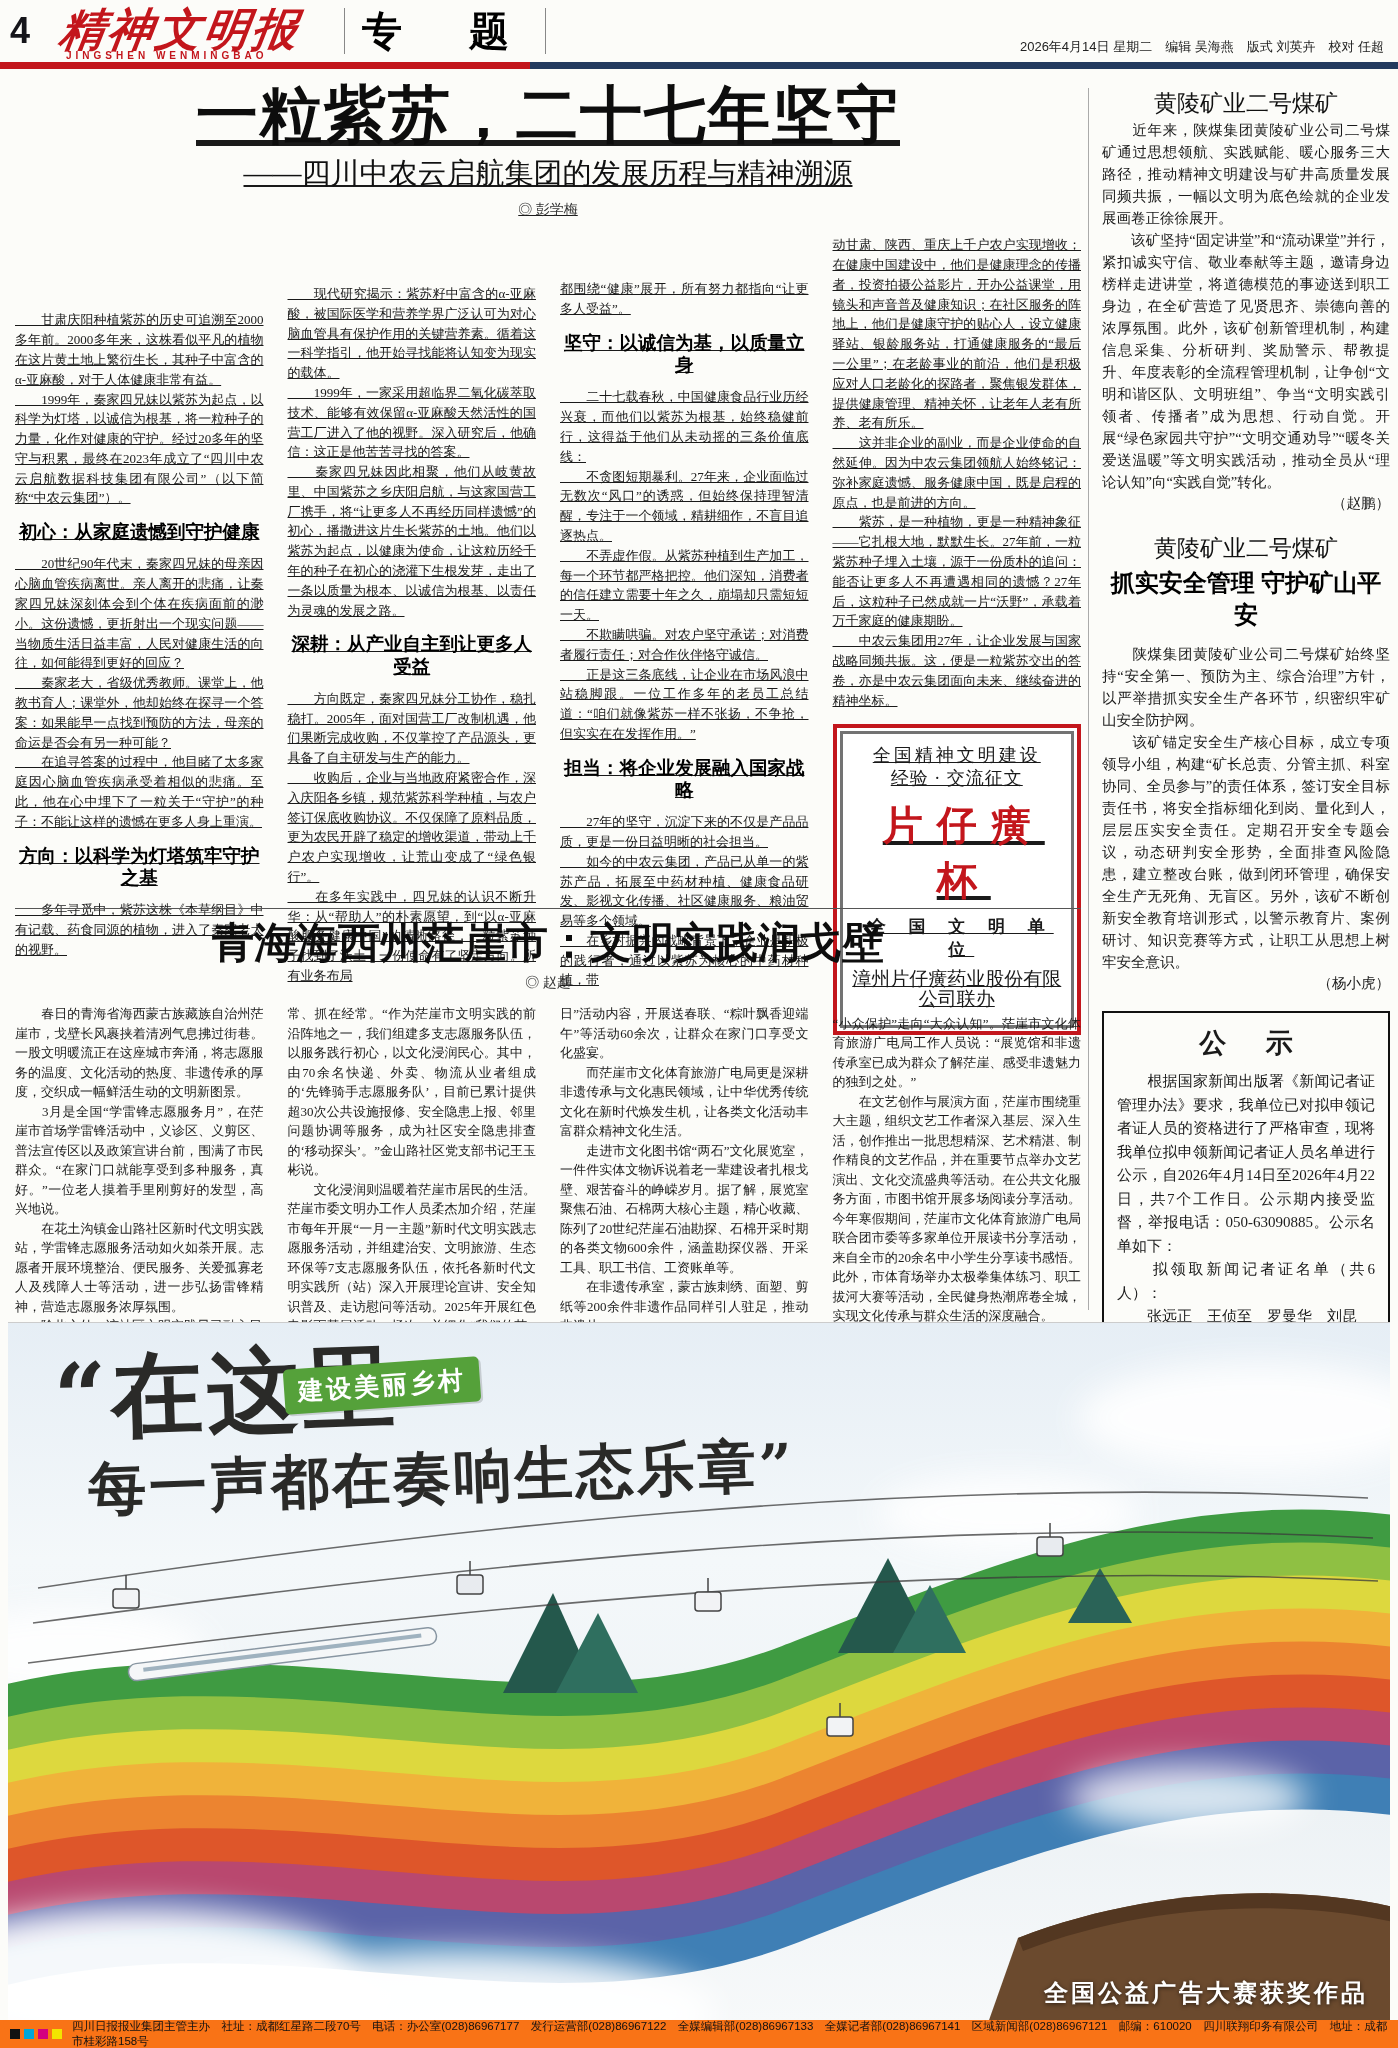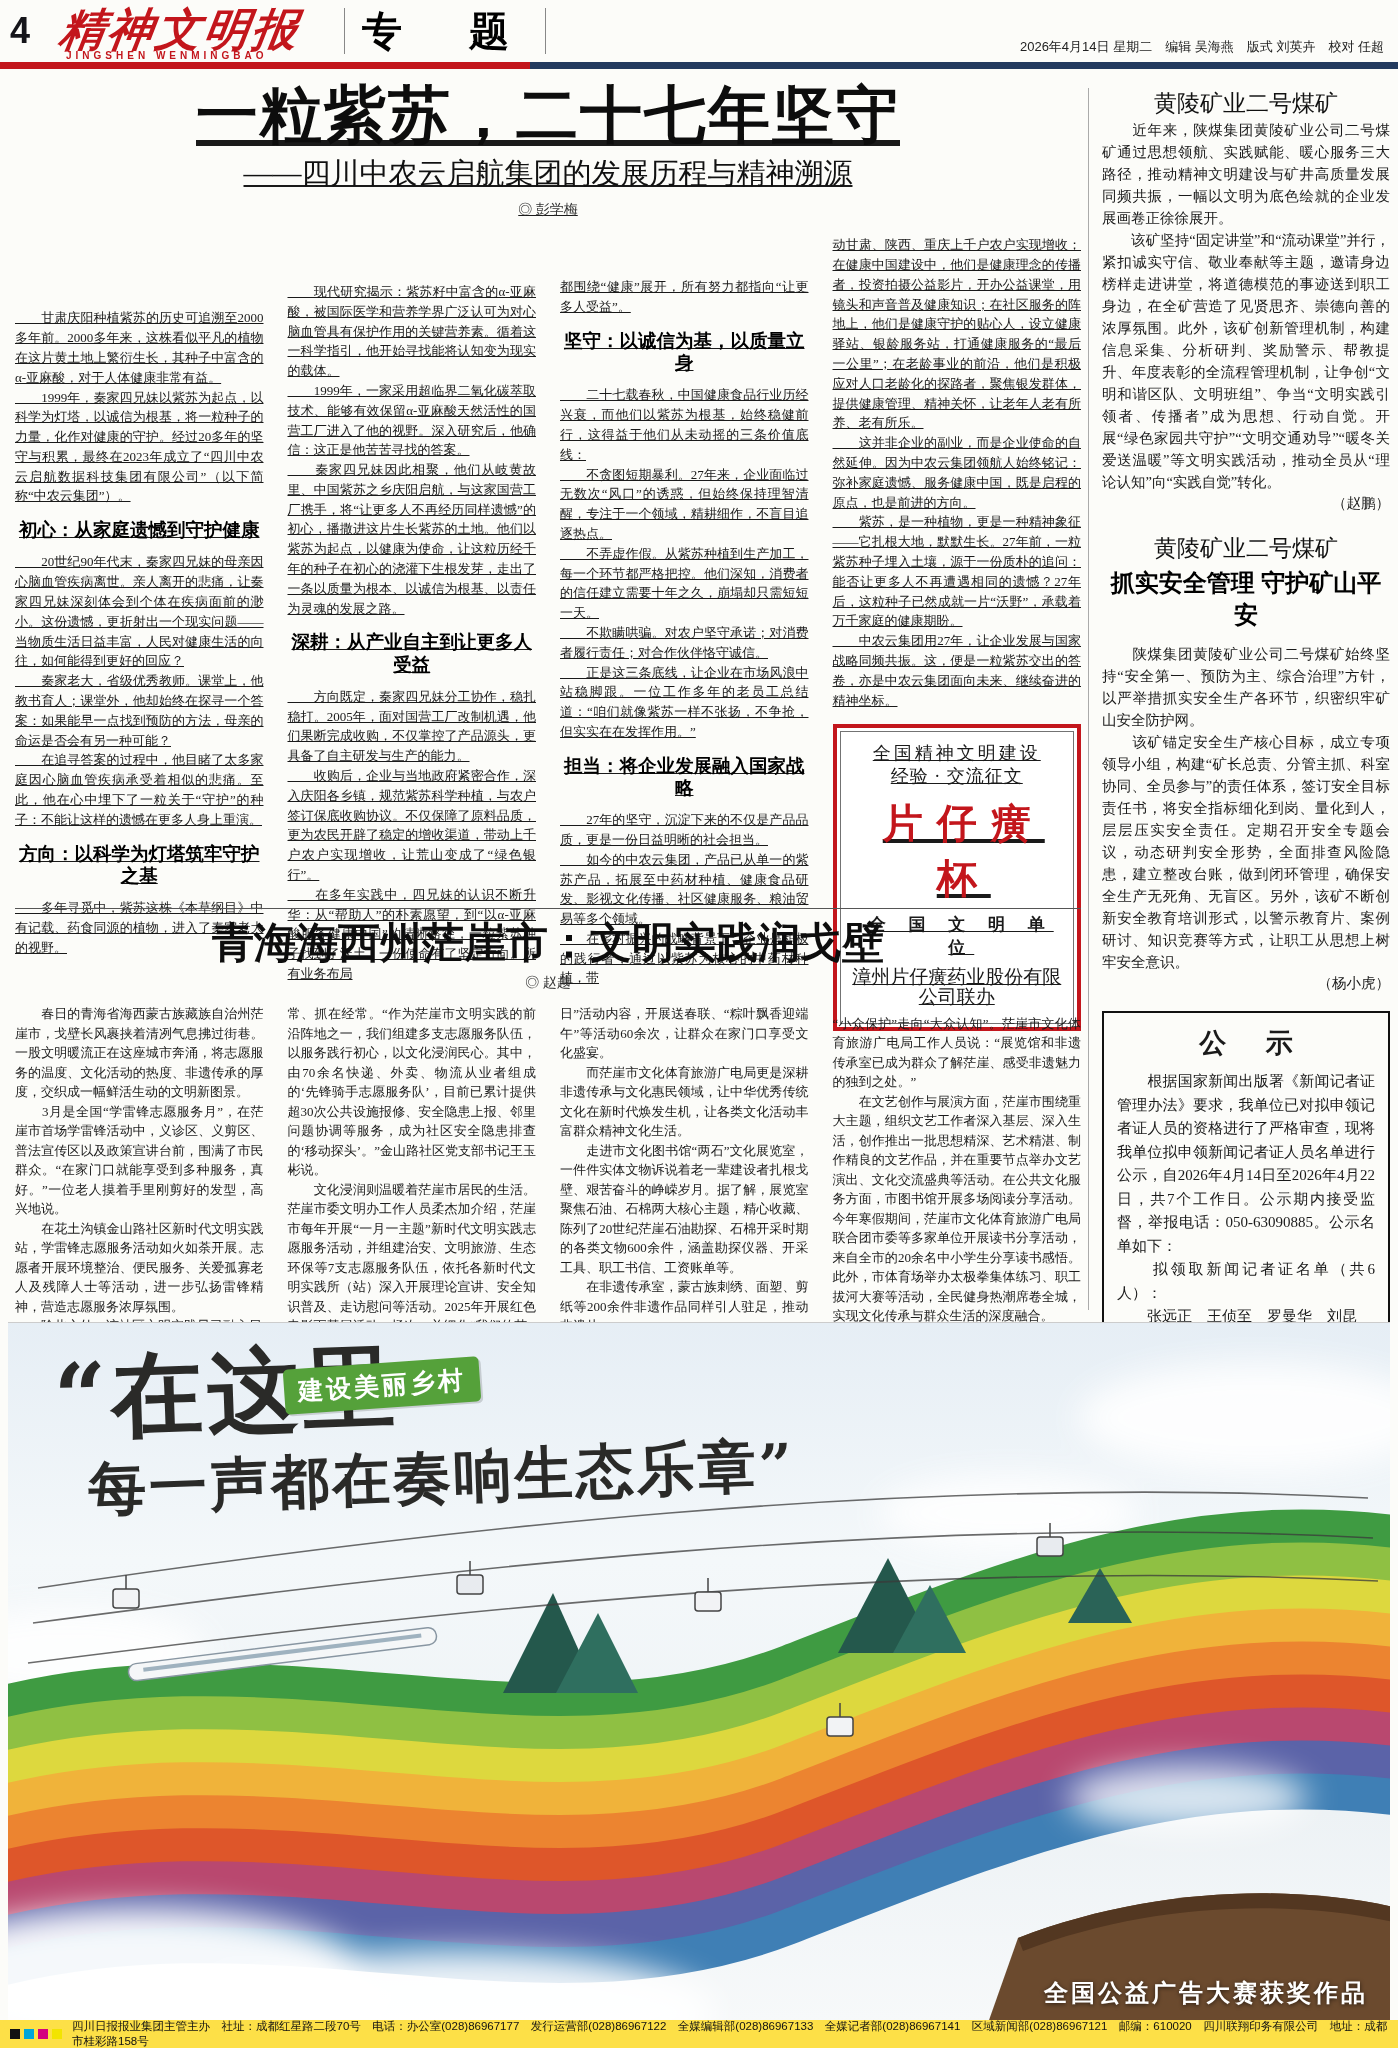--- a/index.html
+++ b/index.html
@@ -23,21 +23,21 @@
   .lead-hl{text-align:center;font:900 62px/1.08 "Liberation Sans",sans-serif;letter-spacing:2px;color:#0d0d0d;margin:0;}
   .lead-sub{text-align:center;font:500 29px/1.25 "Liberation Serif",serif;margin:6px 0 0;color:#111;}
   .byline{text-align:center;font:14px "Liberation Serif",serif;color:#333;margin-top:10px;}
   .cols{display:flex;gap:24px;margin-top:16px;align-items:center;}
   .col{flex:1;font-size:13px;line-height:19.8px;text-align:justify;}
   .col p{margin:0;}
   .subhd{text-align:center;font:700 18.5px/1.2 "Liberation Sans",sans-serif;margin:13px 0 11px;color:#000;}
 
   
   .adbox{margin-top:14px;border:4px solid #c3161c;padding:3px;background:#fff;}
-  .adbox-in{border:1px solid #737373;text-align:center;padding:12px 4px 16px;}
+  .adbox-in{border:3px solid #737373;text-align:center;padding:12px 4px 16px;}
   .ad-l1{font-size:18px;letter-spacing:3px;}
   .ad-l2{font-size:18px;letter-spacing:1px;margin-top:3px;}
   .ad-title{color:#c3161c;font:900 40px "Liberation Sans",sans-serif;letter-spacing:14px;padding-left:14px;margin:9px 0 7px;}
   .ad-l3{font:700 17px "Liberation Sans",sans-serif;letter-spacing:9px;padding-left:9px;}
   .ad-l4{font-size:19px;margin-top:8px;}
 
   
   .vrule{position:absolute;left:1088px;top:88px;width:1px;height:1222px;background:#aaa;}
   .hrule{position:absolute;left:15px;top:908px;width:1066px;height:1px;background:#555;}
 
@@ -70,21 +70,21 @@
   .slogan1{position:absolute;left:46px;top:8px;font-family:"DejaVu Serif",serif;font-weight:900;font-size:92px;
            color:#2a2a28;transform:rotate(-2deg);letter-spacing:4px;}
   .slogan2{position:absolute;left:80px;top:116px;font-family:"DejaVu Serif",serif;font-weight:900;font-size:58px;
            color:#2a2a28;transform:rotate(-2deg);letter-spacing:3px;}
   .badge{position:absolute;left:276px;top:40px;background:#55a13a;color:#fff;font:700 25px "Liberation Sans",sans-serif;
          padding:6px 14px;border-radius:5px;transform:rotate(-4deg);letter-spacing:3px;box-shadow:2px 2px 0 rgba(0,0,0,.15);}
   .award{position:absolute;right:22px;bottom:12px;color:#fff;font:700 24px "Liberation Sans",sans-serif;
          letter-spacing:3px;text-shadow:0 1px 4px rgba(0,0,0,.65);}
 
   
-  .footer{position:absolute;left:0;bottom:0;width:100%;height:28px;background:#fde047;display:flex;align-items:center;
+  .footer{position:absolute;left:0;bottom:0;width:100%;height:28px;background:#f97316;display:flex;align-items:center;
           gap:10px;padding-left:10px;box-sizing:border-box;font:11.5px "Liberation Sans",sans-serif;color:#111;}
   .regmarks{display:flex;gap:4px;align-items:center;}
   .sq{width:10px;height:10px;display:inline-block;}
 </style>
 </head>
 <body>
 
 <div class="page">
 
   <div class="hdr">

